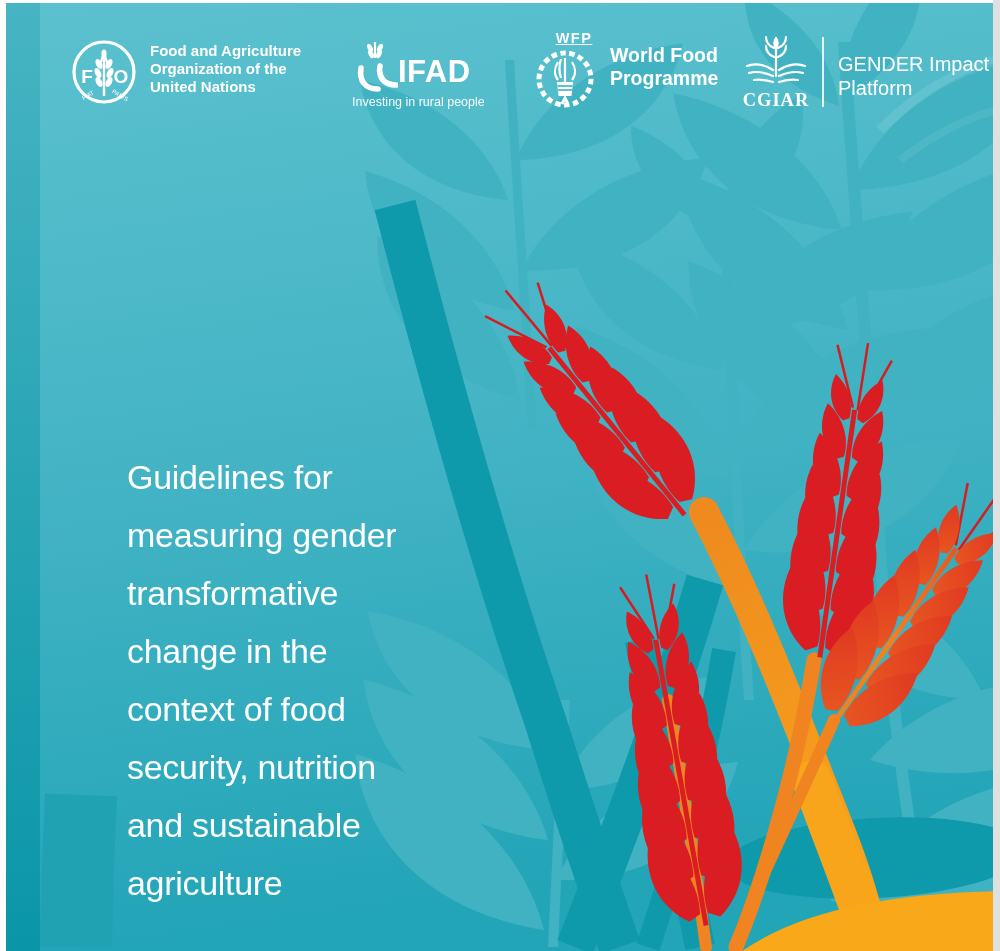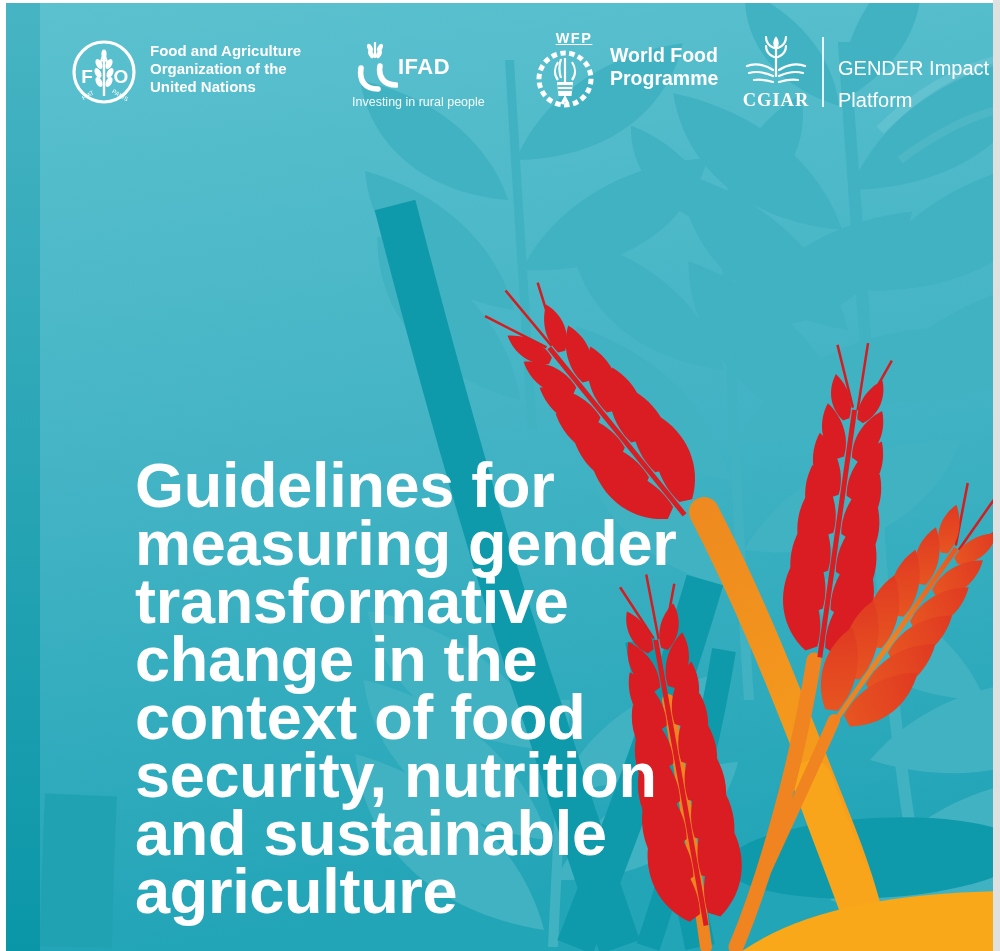--- a/index.html
+++ b/index.html
@@ -3,31 +3,31 @@
 <meta charset="utf-8">
 <style>
   html,body{margin:0;padding:0;background:#fff;}
   .page{position:relative;width:1000px;height:951px;overflow:hidden;background:#ffffff;
         font-family:"Liberation Sans",sans-serif;}
   .art{position:absolute;left:0;top:0;width:1000px;height:951px;display:block;}
   .prelines{white-space:pre-line;}
   .abs{position:absolute;color:#fff;}
   
   .fao-name{left:150px;top:42px;font-size:15px;line-height:18px;font-weight:bold;}
-  .ifad-acronym{left:398px;top:54px;font-size:22px;font-weight:bold;letter-spacing:.5px;text-align:right;}
+  .ifad-acronym{left:398px;top:54px;font-size:31px;font-weight:bold;letter-spacing:.5px;text-align:right;}
   .ifad-tagline{left:352px;top:95px;font-size:12.5px;font-weight:400;opacity:.95;text-align:center;}
   .wfp-acronym{left:538px;top:30px;width:72px;text-align:center;font-size:14.5px;font-weight:bold;letter-spacing:1.5px;text-decoration:underline;}
   .wfp-name{left:610px;top:44px;font-size:19.5px;line-height:22.5px;font-weight:bold;}
   .cgiar-acronym{left:742px;top:90px;width:68px;text-align:center;font-size:18.5px;font-weight:bold;letter-spacing:1px;font-family:Liberation Serif, serif;}
   .cgiar-divider{left:822px;top:37px;width:2px;height:70px;background:rgba(255,255,255,.85);}
-  .cgiar-platform{left:838px;top:52px;font-size:20px;line-height:32px;font-weight:400;}
+  .cgiar-platform{left:838px;top:52px;font-size:20px;line-height:24px;font-weight:400;}
   .logo-svg{position:absolute;}
   
-  .title{left:127px;top:448px;width:580px;margin:8px;font-size:63px;line-height:58px;
-         font-weight:bold;letter-spacing:-.3px;}
+  .title{left:127px;top:448px;width:580px;margin:0;font-size:34px;line-height:58px;
+         font-weight:normal;letter-spacing:-.3px;}
 </style>
 </head>
 <body>
 
 <div class="page">
 
   <svg class="art" viewBox="0 0 1000 951" preserveAspectRatio="none">
     <defs>
       <linearGradient id="bgGrad" x1="0" y1="0" x2="0.15" y2="1">
         <stop offset="0" stop-color="#5cc1cf"></stop>

